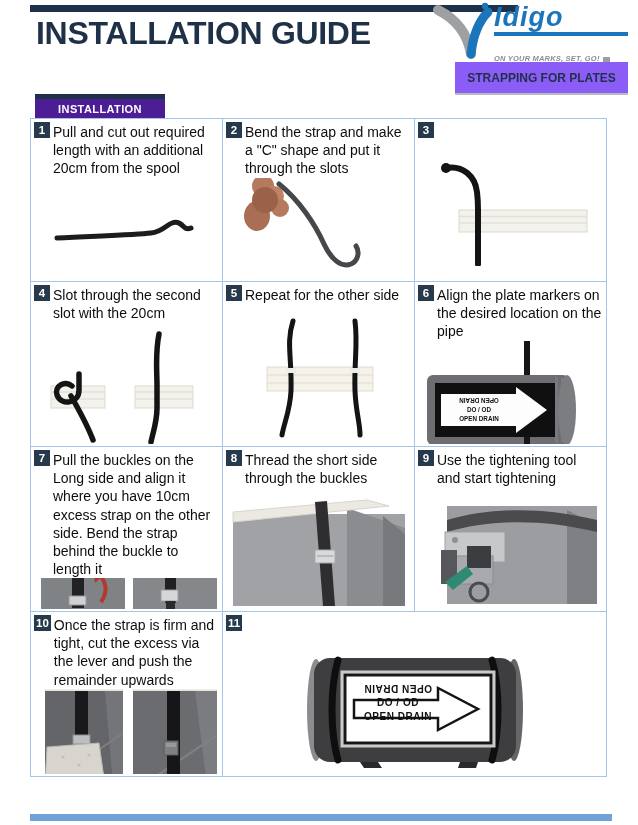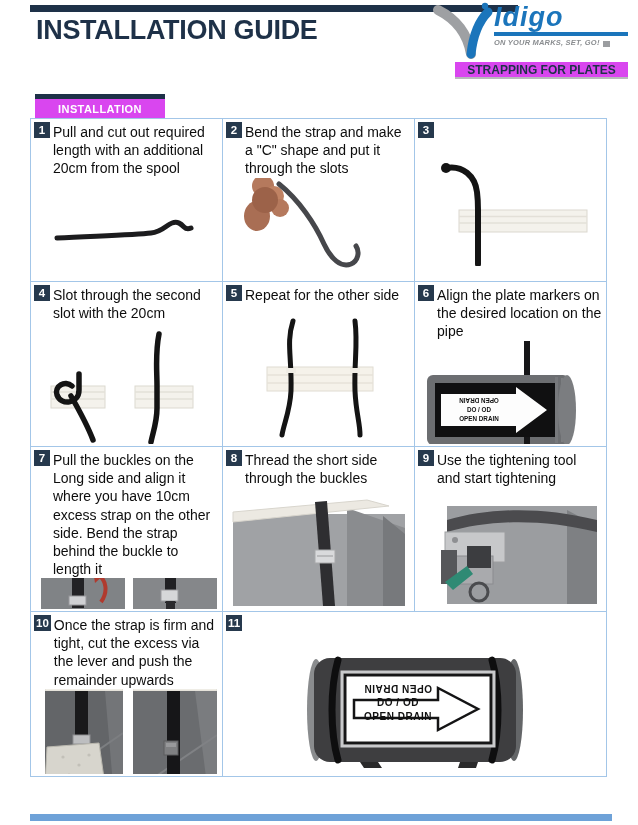--- a/index.html
+++ b/index.html
@@ -1,34 +1,34 @@
 <!DOCTYPE html>
 <html><head>
 <meta charset="utf-8">
 <style>
   * { margin:0; padding:0; box-sizing:border-box; }
   html,body { background:#ffffff; font-family:"Liberation Sans",sans-serif; }
   .page { position:relative; width:638px; height:825px; background:#fff; overflow:hidden; }
 
   .top-bar { position:absolute; left:30px; top:5px; width:488px; height:7px; background:#1e3148; }
-  .main-title { position:absolute; left:36px; top:15px; font-size:27px; font-weight:bold; color:#1e3148; letter-spacing:-0.3px; }
+  .main-title { position:absolute; left:36px; top:15px; font-size:32px; font-weight:bold; color:#1e3148; letter-spacing:-0.3px; }
 
   .logo { position:absolute; left:428px; top:1px; width:204px; height:60px; }
   .logo-mark { position:absolute; left:2px; top:1px; }
   .logo-text-wrap { position:absolute; left:66px; top:3px; width:138px; }
   .logo-brand { font-size:27px; font-weight:bold; font-style:italic; color:#1b75bb; line-height:1; letter-spacing:1px; }
   .logo-underline { height:4px; background:#1b75bb; margin-top:1px; width:134px; }
-  .logo-tagline { margin-top:2px; font-size:7.5px; font-style:italic; font-weight:bold; color:#8a8d90; white-space:nowrap; letter-spacing:0.2px; display:flex; align-items:flex-start; gap:3px; }
+  .logo-tagline { margin-top:18px; font-size:7.5px; font-style:italic; font-weight:bold; color:#8a8d90; white-space:nowrap; letter-spacing:0.2px; display:flex; align-items:flex-start; gap:3px; }
   .tagline-square { width:7px; height:6px; background:#9b9da0; display:inline-block; margin-top:3px; }
 
-  .subtitle-box { position:absolute; left:455px; top:62px; width:173px; height:17px; background:#d946ef; border-bottom:2px solid #b9babd; display:flex; align-items:center; justify-content:center; font-size:12px; font-weight:bold; color:#1e3148; }
+  .subtitle-box { position:absolute; left:455px; top:62px; width:173px; height:33px; background:#8b5cf6; border-bottom:2px solid #b9babd; display:flex; align-items:center; justify-content:center; font-size:12px; font-weight:bold; color:#1e3148; }
 
   .section-header { position:absolute; left:35px; top:94px; width:130px; }
   .section-strip { height:5px; background:#1e3148; }
-  .section-box { height:19px; background:#d946ef; color:#fff; font-weight:bold; font-size:11px; display:flex; align-items:center; justify-content:center; letter-spacing:0.4px; }
+  .section-box { height:19px; background:#4c1d95; color:#fff; font-weight:bold; font-size:11px; display:flex; align-items:center; justify-content:center; letter-spacing:0.4px; }
 
   .steps-table { position:absolute; left:30px; top:118px; display:grid; grid-template-columns:192px 192px 192px; grid-template-rows:163px 165px 165px 165px; border-top:1px solid #a3c6e8; border-left:1px solid #a3c6e8; background:#fff; }
   .cell { border-right:1px solid #a3c6e8; border-bottom:1px solid #a3c6e8; background:#fff; padding:3px 4px 2px 3px; display:flex; flex-direction:column; }
   .cell.span2 { grid-column:2 / span 2; }
   .step-head { display:flex; align-items:flex-start; }
   .badge { flex:0 0 auto; min-width:16px; height:16px; padding:0 2px; background:#26394d; color:#fff; font-size:11.5px; font-weight:bold; display:flex; align-items:center; justify-content:center; margin-right:3px; }
   .step-text { font-size:14px; line-height:1.3; color:#0d0d0d; padding-top:1px; }
   .photo { flex:1; display:flex; align-items:center; justify-content:center; overflow:hidden; }
 
   .footer-bar { position:absolute; left:30px; top:814px; width:582px; height:7px; background:#6ea2d8; }

